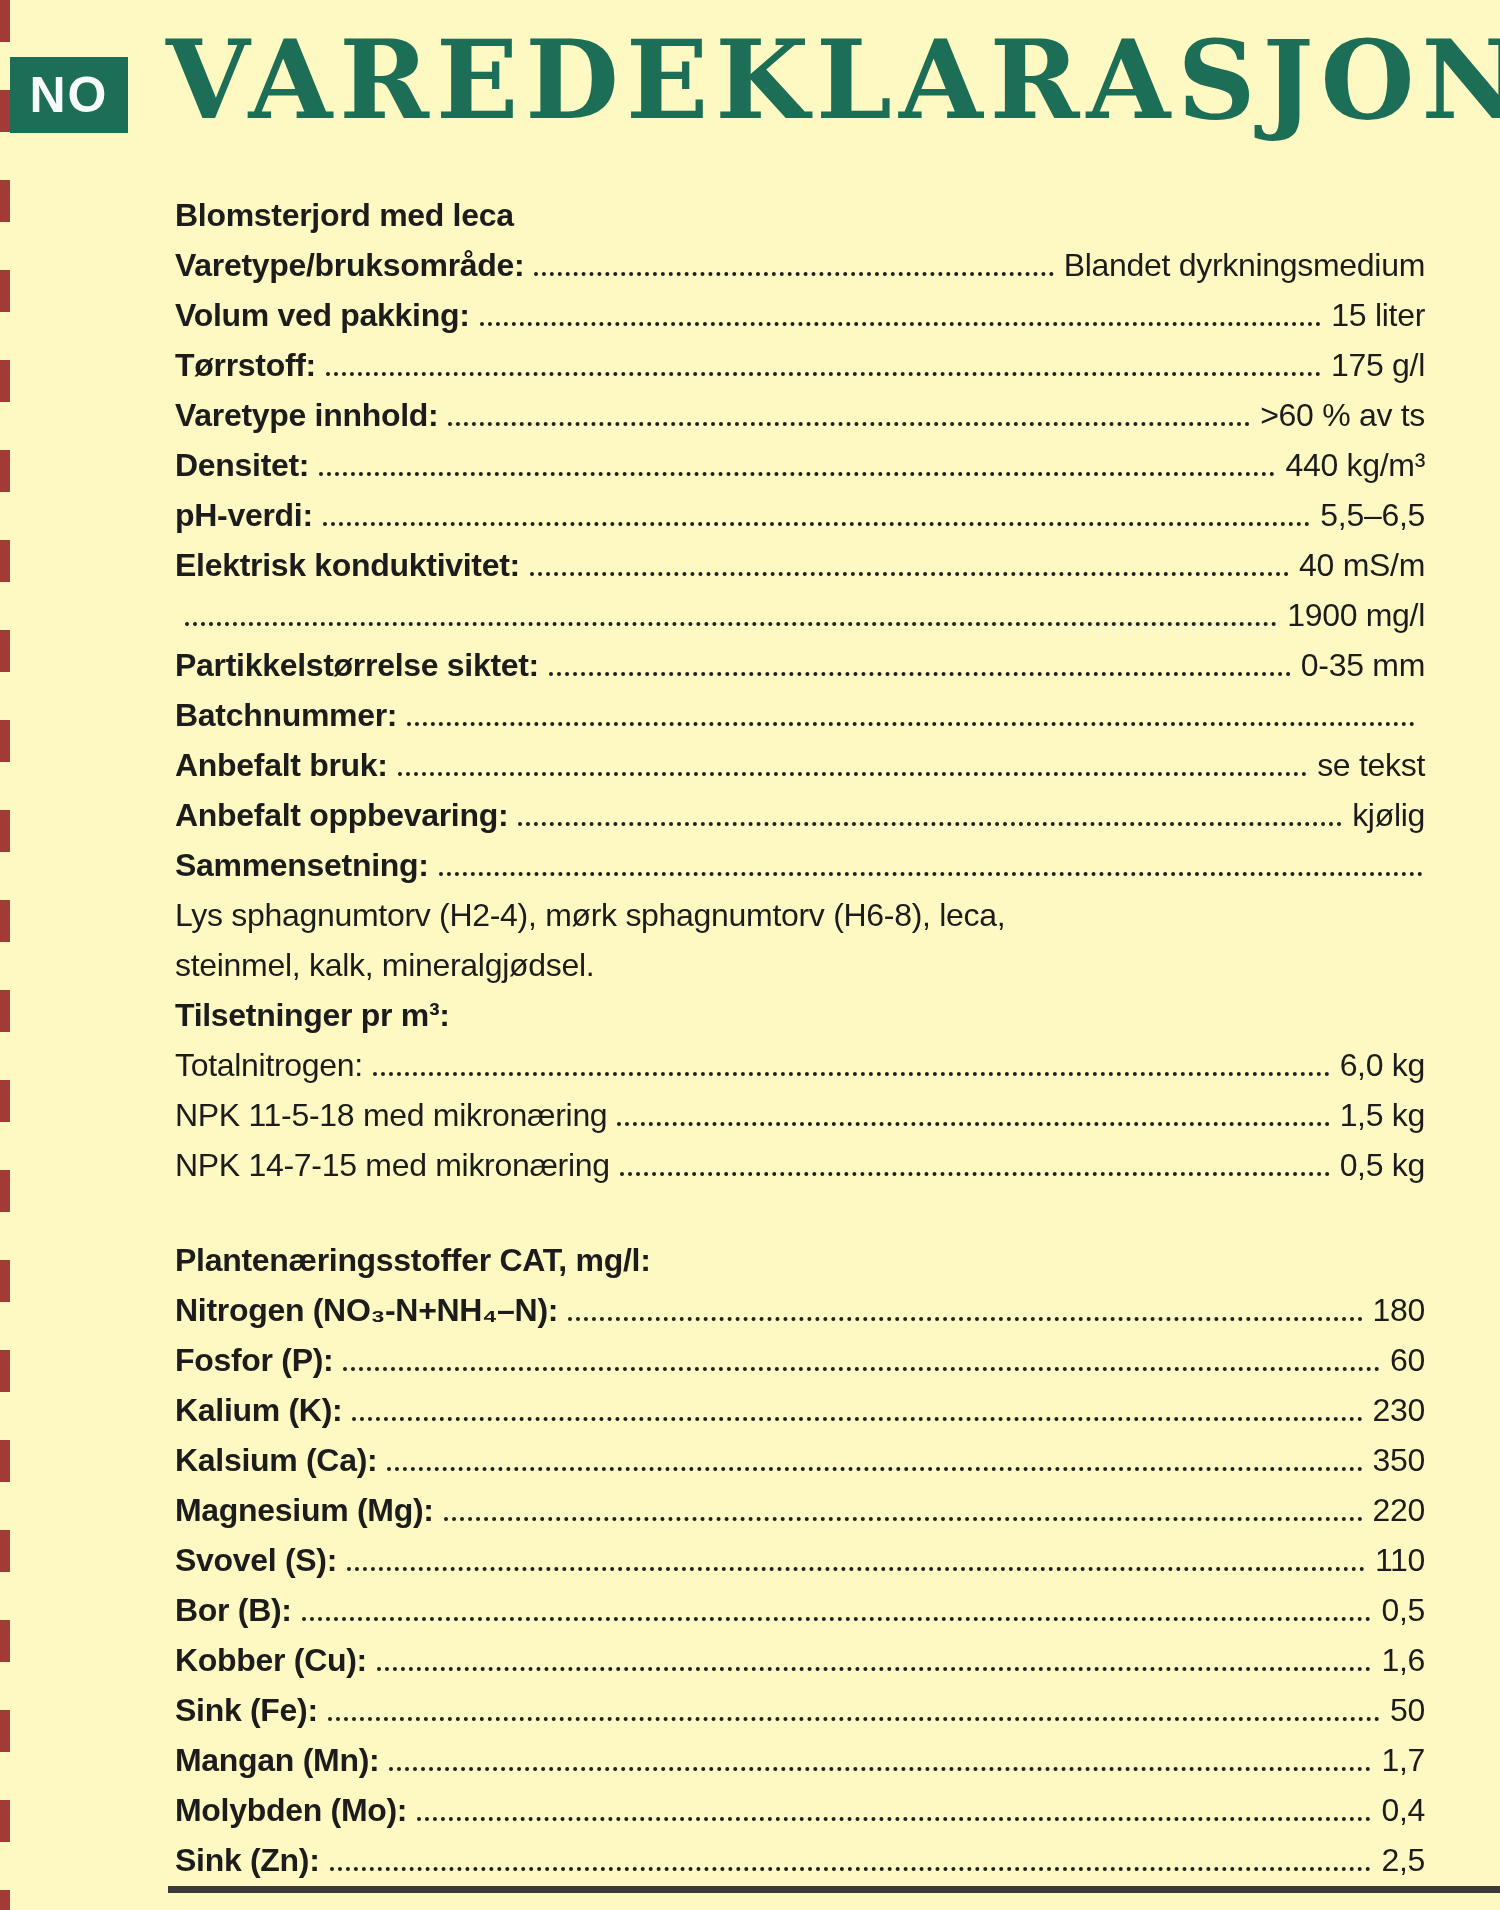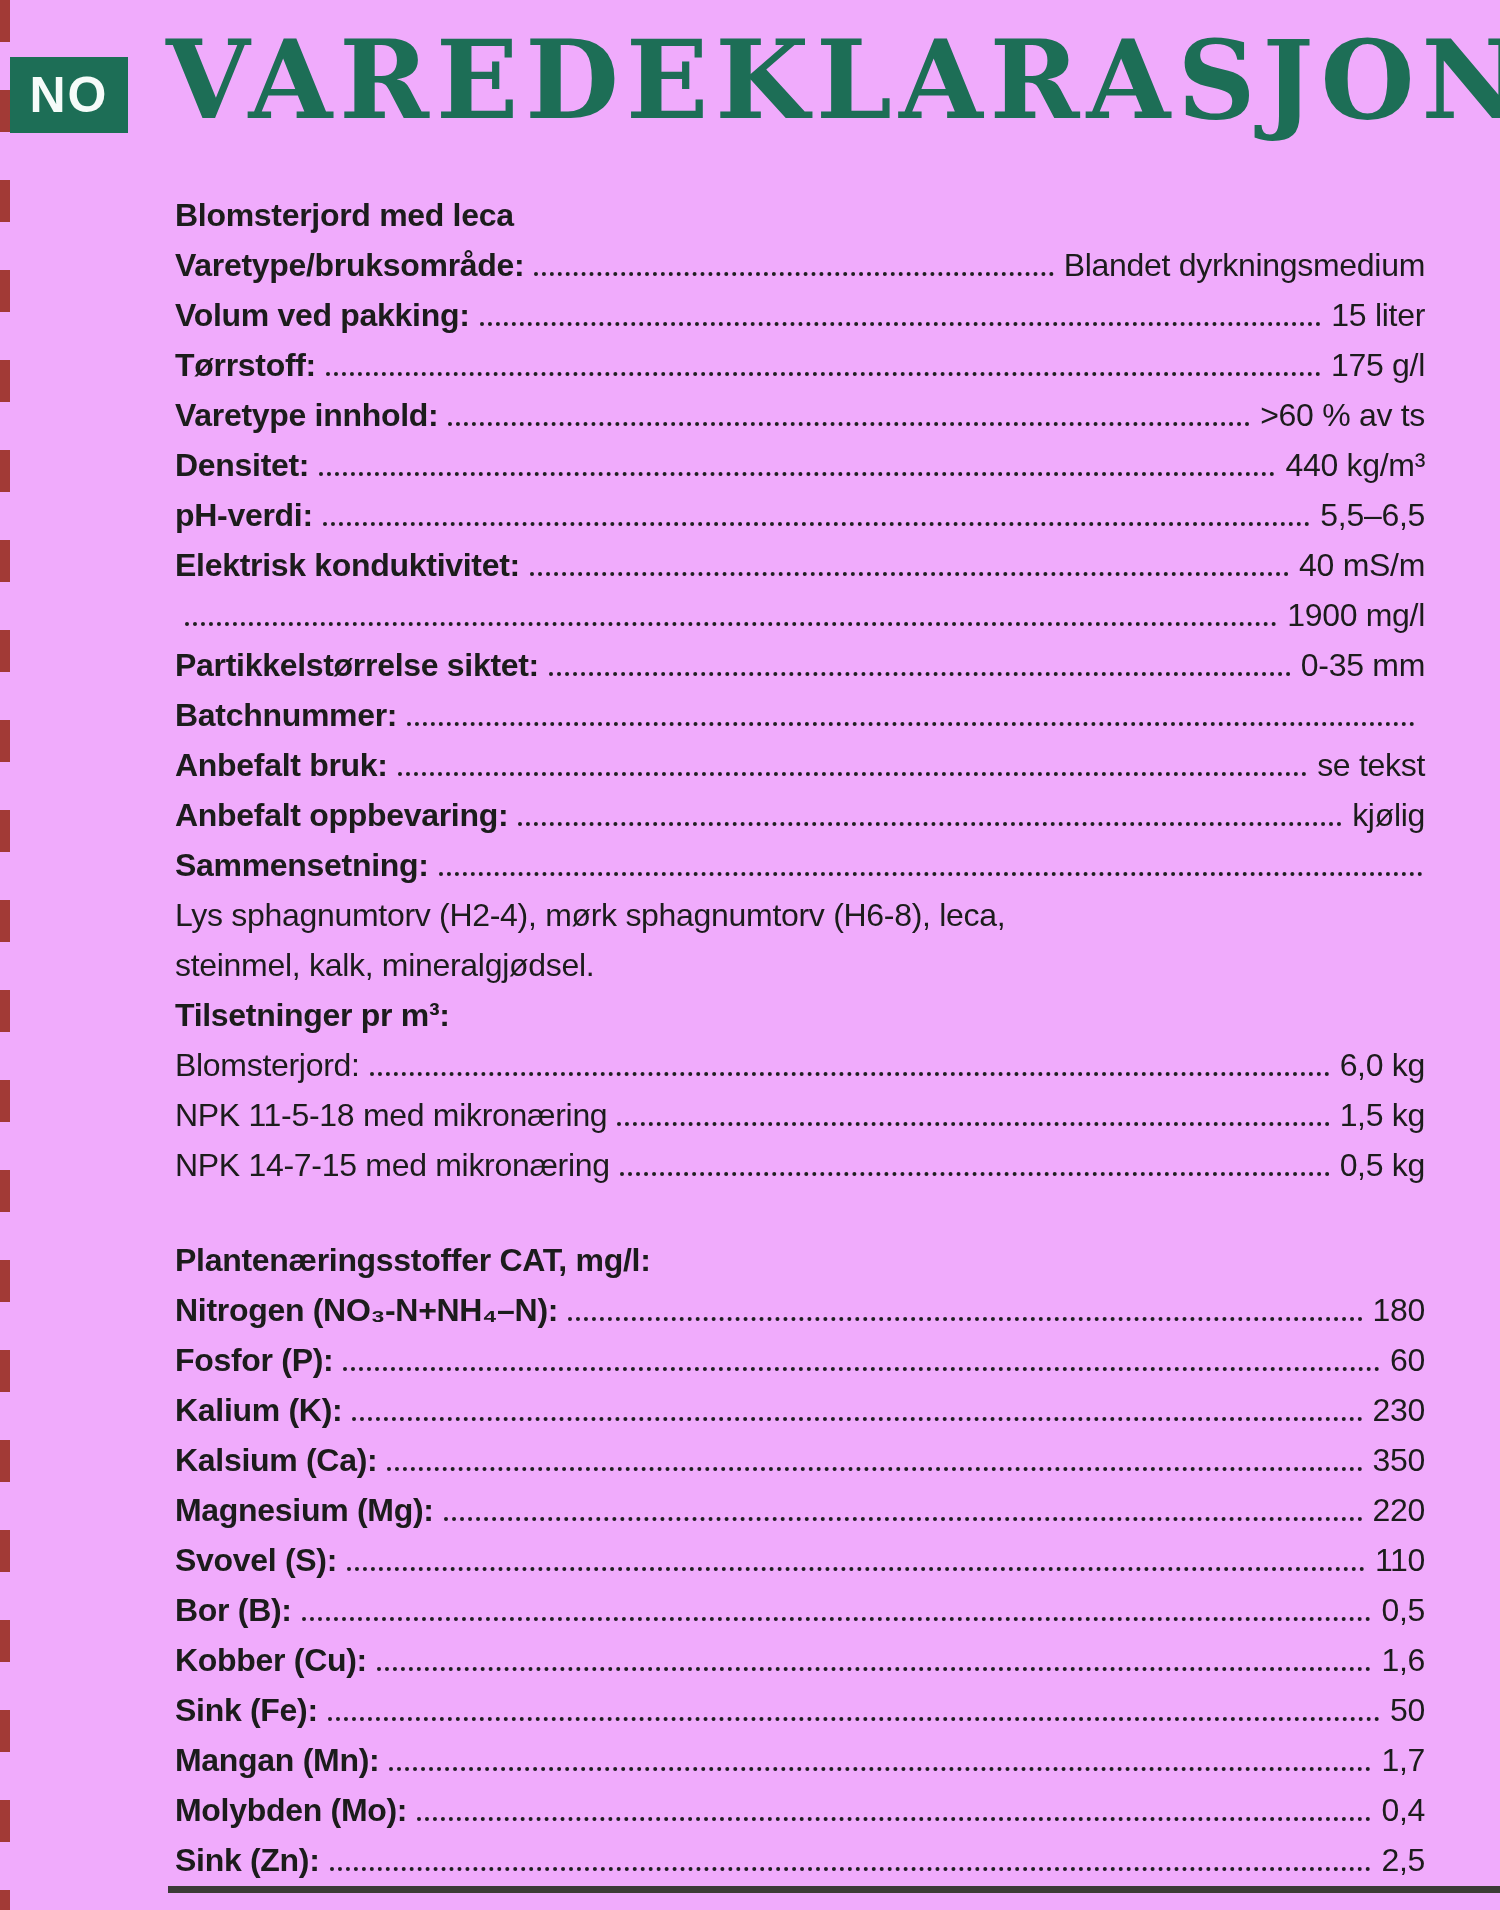--- a/index.html
+++ b/index.html
@@ -1,19 +1,19 @@
 <!DOCTYPE html>
 <html style="--green: #1d6e56; --red: #a23a36;"><head>
 <meta charset="utf-8">
 <style>
   html,body{margin:0;padding:0;background:#ffffff;}
   .page{
     position:relative;
     width:1500px;height:1910px;
-    background:#f0abfc;
+    background:#fef9c3;
     overflow:hidden;
     font-family:"Liberation Sans", sans-serif;
     color:#1c1c1c;
   }
   
   .red-strip{
     position:absolute;left:0;top:0;width:10px;height:100%;
     background:repeating-linear-gradient(to bottom,
       var(--red,#a23a36) 0 42px, transparent 42px 90px);
   }
@@ -151,21 +151,21 @@
     <span class="value"></span>
   </div>
 </div>
 
     <div class="line">Lys sphagnumtorv (H2-4), mørk sphagnumtorv (H6-8), leca,</div>
     <div class="line">steinmel, kalk, mineralgjødsel.</div>
 
     <div class="line bold">Tilsetninger pr m³:</div>
     <div id="additive-rows">
   <div class="row">
-    <span class="label">Blomsterjord:</span>
+    <span class="label">Totalnitrogen:</span>
     <span class="dots"></span>
     <span class="value">6,0 kg</span>
   </div>
 
   <div class="row">
     <span class="label">NPK 11-5-18 med mikronæring</span>
     <span class="dots"></span>
     <span class="value">1,5 kg</span>
   </div>
 

